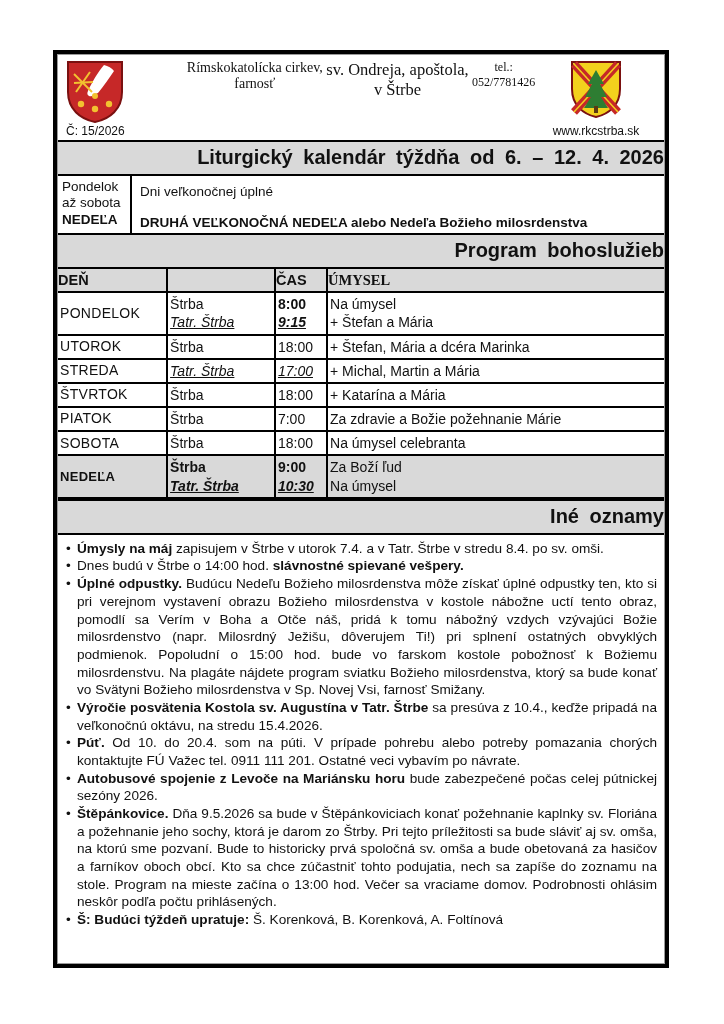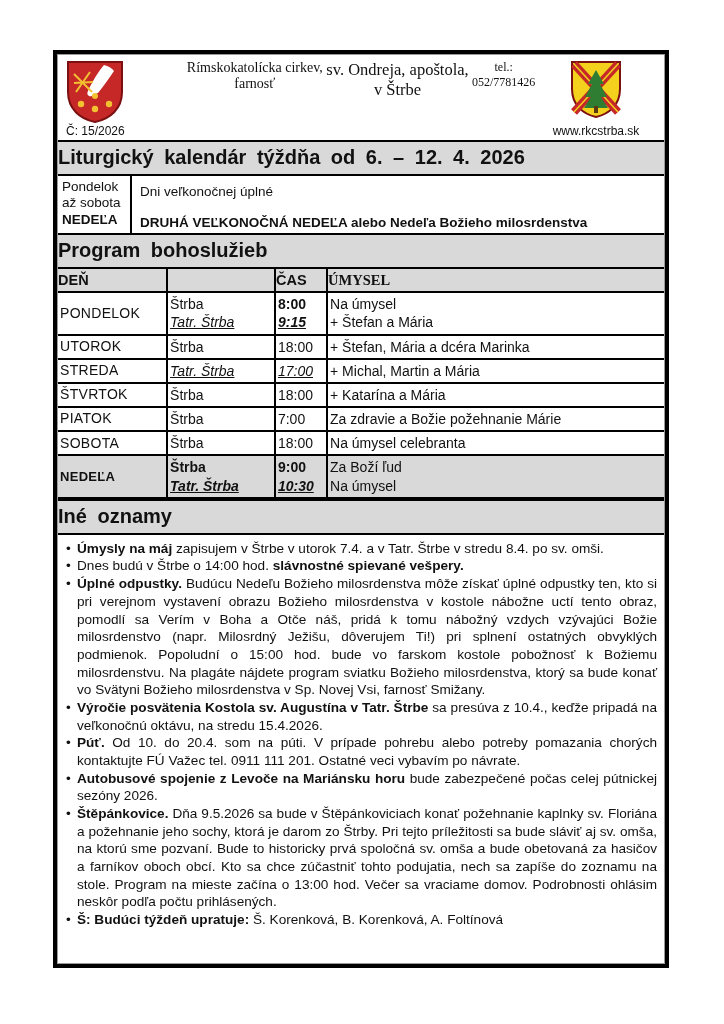--- a/index.html
+++ b/index.html
@@ -36,21 +36,21 @@
   .h-line1{font-size:14px;}
   .h-line2{font-size:16.5px;}
   .h-small{font-size:12px;}
   .arms{display:block;}
 
   
   .bar{
     background:var(--bar-gray);
     border-top:2px solid var(--line);
     border-bottom:2px solid var(--line);
-    text-align:left;font-weight:bold;font-size:20px;
+    text-align:right;font-weight:bold;font-size:20px;
     padding:4px 0 5px 0;word-spacing:5px;
   }
 
   
   .week{display:flex;font-size:13.5px;}
   .week-left{width:74px;border-right:2px solid var(--line);padding:3px 2px 3px 4px;line-height:1.22;}
   .week-left .sunday{font-weight:bold;}
   .week-right{flex:1;display:flex;flex-direction:column;justify-content:space-between;padding:3px 4px 3px 8px;}
   .week-right .octave{padding-top:5px;}
   .week-right .sunday-text{font-weight:bold;margin-top:16px;}

